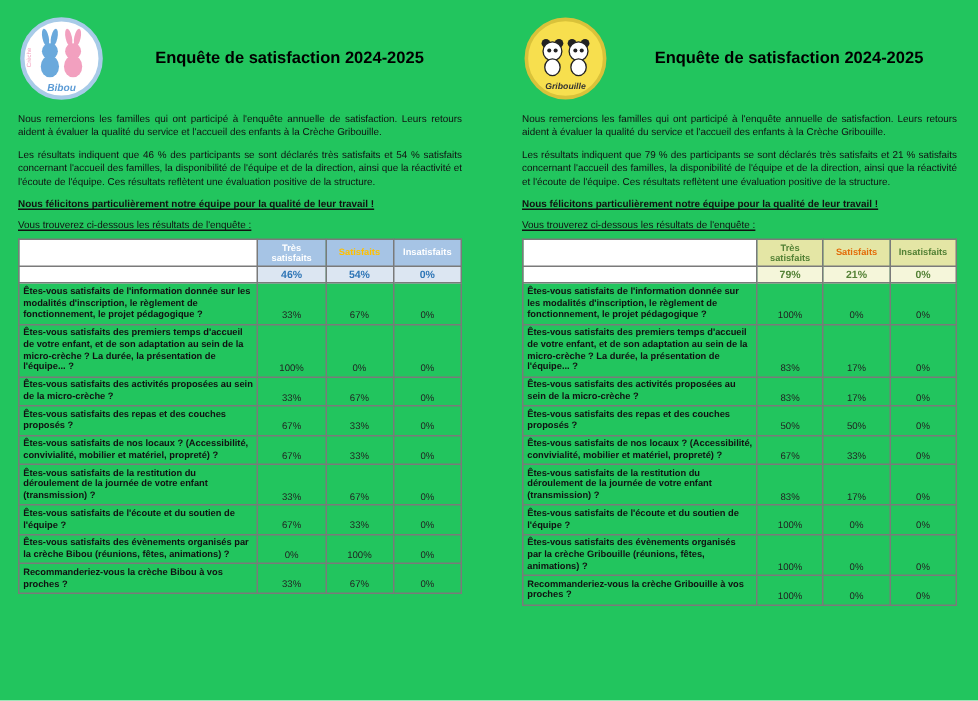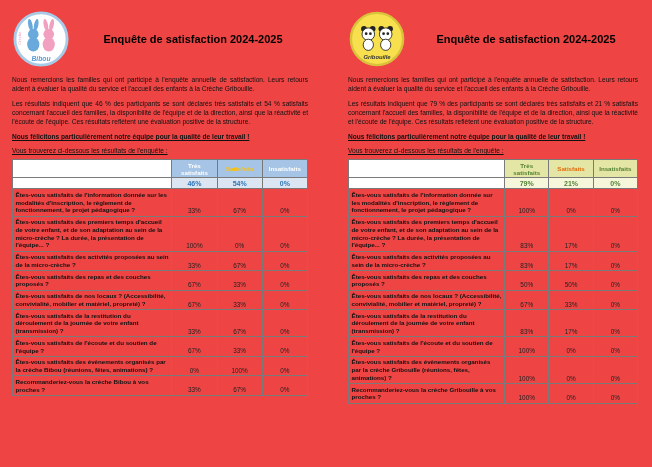--- a/index.html
+++ b/index.html
@@ -1,17 +1,17 @@
 <!DOCTYPE html>
 <html><head>
 <meta charset="utf-8">
 <style>
   html,body { margin:0; padding:0; background:#ffffff; }
   body { font-family:"Liberation Sans", sans-serif; color:#111; }
-  .spread { width:652px; height:467px; display:flex; background:#ef4444; overflow:hidden; }
+  .spread { width:652px; height:467px; display:flex; background:#22c55e; overflow:hidden; }
   .page { width:326px; height:467px; box-sizing:border-box; padding:10px 18px 4px 12px; overflow:hidden; }
   .page + .page { padding-left:22px; padding-right:14px; }
 
   .page-header { display:flex; align-items:center; gap:8px; margin-bottom:7px; }
   .logo { width:58px; height:58px; flex:0 0 auto; }
   .doc-title { flex:1; text-align:center; font-weight:bold; font-size:11px; margin:0; color:#000; }
 
   p.body-text { font-size:6.6px; line-height:1.38; text-align:justify; margin:0 0 6px 0; }
   p.congrats { font-size:6.6px; font-weight:bold; text-decoration:underline; margin:7px 0 7px 0; }
   p.table-intro { font-size:6.6px; text-decoration:underline; margin:0 0 5px 0; }

